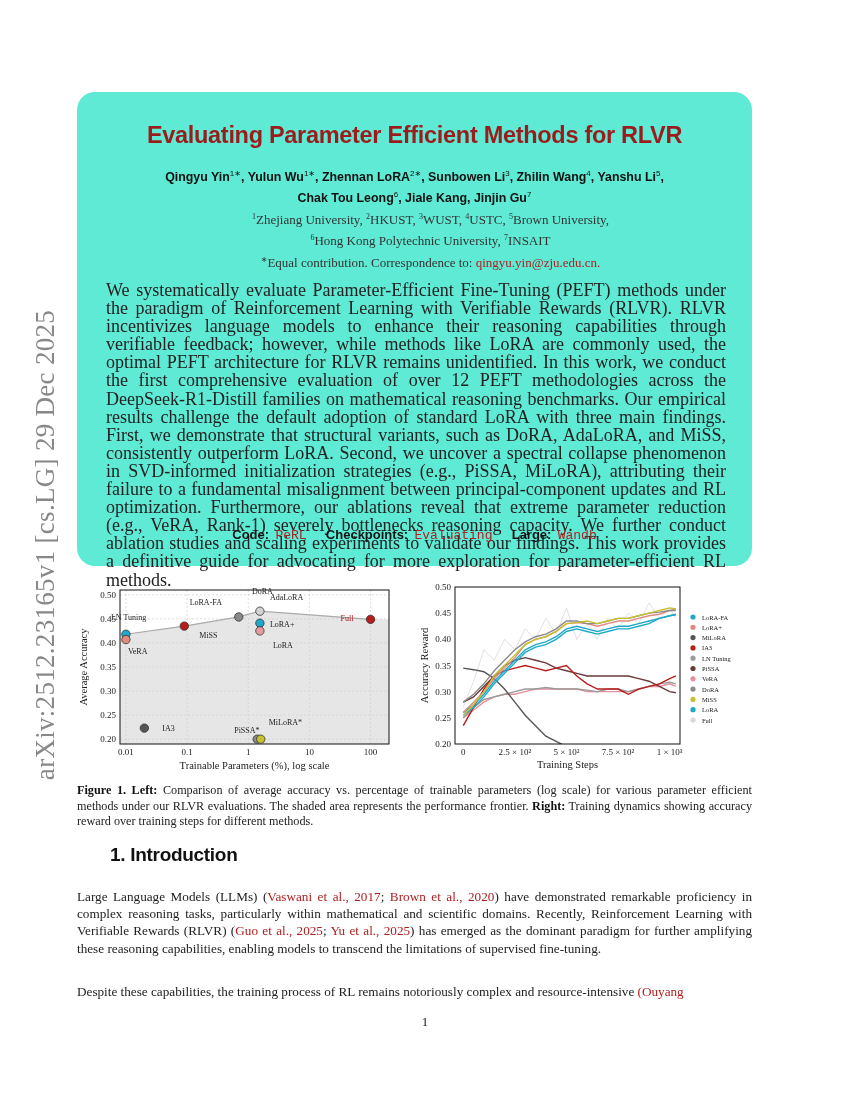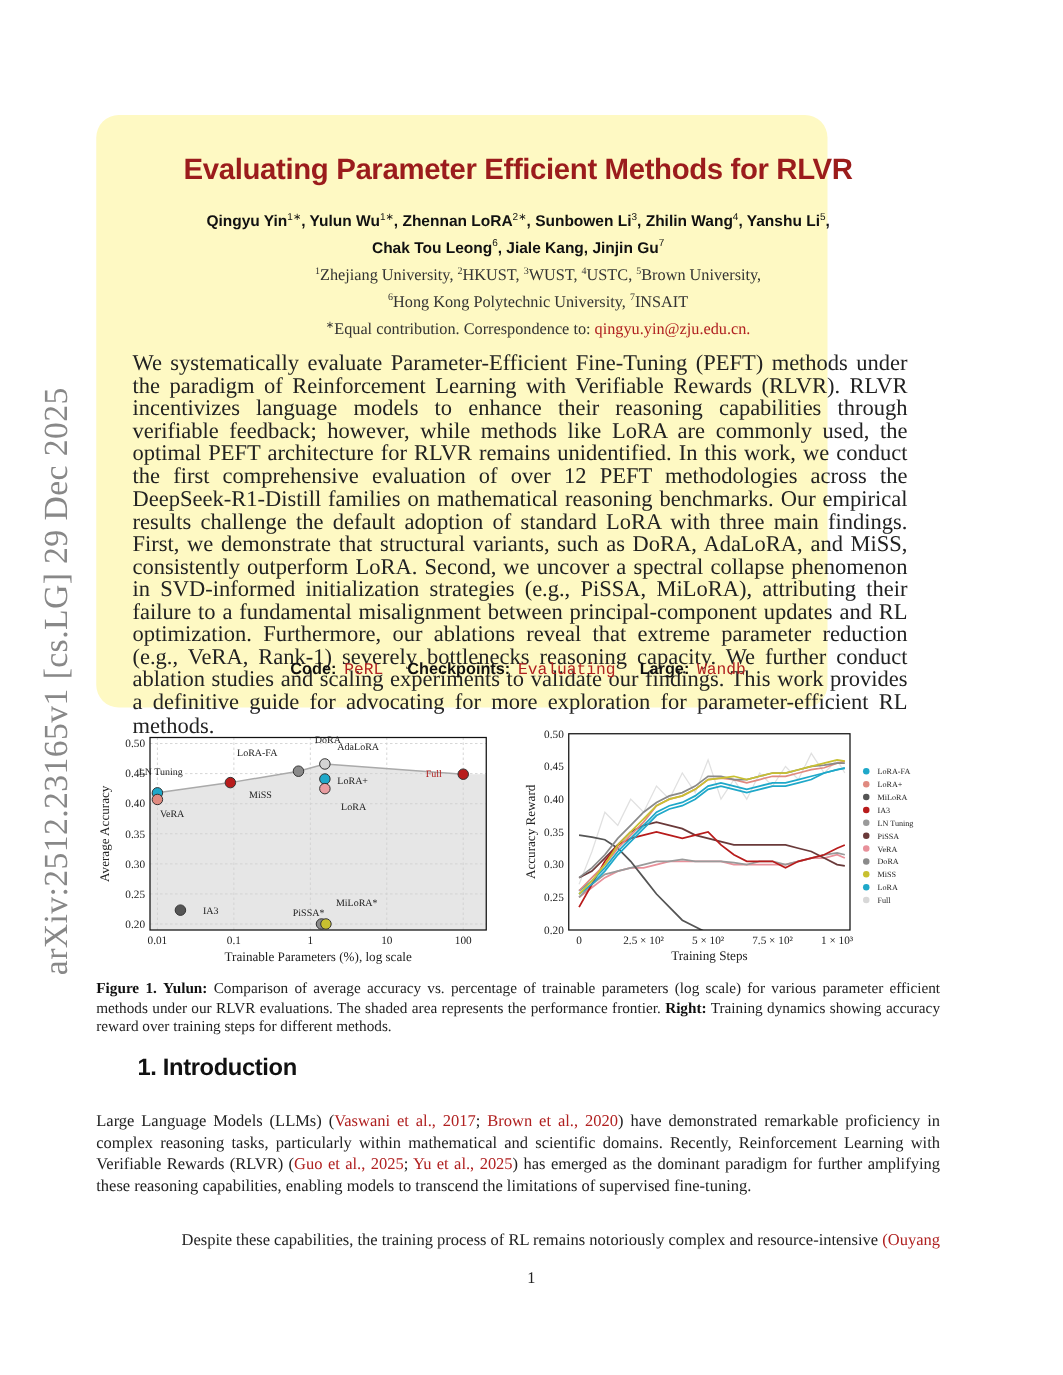--- a/index.html
+++ b/index.html
@@ -1,35 +1,35 @@
 <!DOCTYPE html>
 <html><head>
 <meta charset="utf-8">
 <style>
   html, body { margin:0; padding:0; background:#ffffff; }
   body { width:850px; height:1100px; position:relative; overflow:hidden; font-family:"Liberation Serif", serif; color:#111; }
   .arxiv { position:absolute; left:20px; top:300px; width:50px; height:490px; }
   .arxiv span { position:absolute; left:50%; top:50%; transform:translate(-50%,-50%) rotate(-90deg); white-space:nowrap; font-family:"Liberation Serif", serif; font-size:27px; color:#888; letter-spacing:0.3px; }
-  .abox { position:absolute; left:77px; top:92px; width:585px; height:474px; background:#fef9c3; border-radius:18px; }
+  .abox { position:absolute; left:77px; top:92px; width:675px; height:474px; background:#5eead4; border-radius:18px; }
   .title { position:absolute; left:0; width:675px; top:30px; text-align:center; font-family:"Liberation Sans", sans-serif; font-weight:bold; font-size:23.5px; color:#9b1c1c; letter-spacing:-0.3px; }
   .authors { position:absolute; left:20px; width:635px; top:73px; text-align:center; font-family:"Liberation Sans", sans-serif; font-weight:bold; font-size:12.4px; line-height:18px; color:#111; }
   .authors sup { font-weight:normal; font-size:8px; }
   .affil { position:absolute; left:0; width:675px; top:116px; text-align:center; font-size:13px; line-height:18px; color:#333;margin-left:16px; }
   .affil sup { font-size:8px; }
   .red { color:#b02020; }
   .abstract { position:absolute; left:29px; width:620px; top:189px; font-size:18px; line-height:18.1px; text-align:justify; color:#222; }
   .links { position:absolute; left:0; width:675px; top:435px; text-align:center; font-size:13px; }
   .links .lbl { font-family:"Liberation Sans", sans-serif; font-weight:bold; color:#111; }
   .links .lnk { font-family:"Liberation Mono", monospace; color:#b02020; margin-right:16px; margin-left:3px; }
   .fig { position:absolute; }
   .caption { position:absolute; left:77px; top:783px; width:675px; font-size:12.2px; line-height:15.5px; text-align:justify; color:#222; }
   .caption b { color:#111; }
   .sec { position:absolute; left:77px; top:844px; font-family:"Liberation Sans", sans-serif; font-weight:bold; font-size:19px; color:#111; letter-spacing:-0.3px;margin-left:33px; }
   .body1 { position:absolute; left:77px; top:888px; width:675px; font-size:13.2px; line-height:17.2px; text-align:justify; color:#222; }
-  .body2 { position:absolute; left:77px; top:983px; width:675px; font-size:13.2px; line-height:17.2px; white-space:nowrap; color:#222;text-align:right; }
+  .body2 { position:absolute; left:77px; top:983px; width:675px; font-size:13.2px; line-height:17.2px; white-space:nowrap; color:#222; }
   .pagenum { position:absolute; left:0; width:850px; top:1014px; text-align:center; font-size:13px; color:#222; }
   svg text { font-family:"Liberation Serif", serif; }
 </style>
 </head>
 <body>
 
 <div class="arxiv">
     <span>arXiv:2512.23165v1  [cs.LG]  29 Dec 2025</span>
   </div>
 
@@ -155,21 +155,21 @@
     <circle cx="283" cy="119.4" r="2.6" fill="#c8c030"></circle>
     <text x="292" y="121.9" font-size="6.5" fill="#222">MiSS</text>
     <circle cx="283" cy="129.7" r="2.6" fill="#1fa8c9"></circle>
     <text x="292" y="132.2" font-size="6.5" fill="#222">LoRA</text>
     <circle cx="283" cy="140" r="2.6" fill="#d8d8d8"></circle>
     <text x="292" y="142.5" font-size="6.5" fill="#222">Full</text>
   </svg>
 
 <div class="caption">
   <b>Figure 1.</b>
-  <b>Yulun:</b><span> Comparison of average accuracy vs. percentage of trainable parameters (log scale) for various parameter efficient methods under our RLVR evaluations. The shaded area represents the performance frontier. </span><b>Right:</b><span> Training dynamics showing accuracy reward over training steps for different methods.</span>
+  <b>Left:</b><span> Comparison of average accuracy vs. percentage of trainable parameters (log scale) for various parameter efficient methods under our RLVR evaluations. The shaded area represents the performance frontier. </span><b>Right:</b><span> Training dynamics showing accuracy reward over training steps for different methods.</span>
 </div>
 
 <div class="sec">1. Introduction</div>
 
 <div class="body1"><span>Large Language Models (LLMs) </span> (<span class="red">Vaswani et al., 2017</span>; <span class="red">Brown et al., 2020</span>)<span> have demonstrated remarkable proficiency in complex reasoning tasks, particularly within mathematical and scientific domains. Recently, Reinforcement Learning with Verifiable Rewards (RLVR) </span> (<span class="red">Guo et al., 2025</span>; <span class="red">Yu et al., 2025</span>)<span> has emerged as the dominant paradigm for further amplifying these reasoning capabilities, enabling models to transcend the limitations of supervised fine-tuning.</span></div>
 
 <div class="body2"><span>Despite these capabilities, the training process of RL remains notoriously complex and resource-intensive </span><span class="red">(Ouyang</span></div>
 
 <div class="pagenum">1</div>
 

